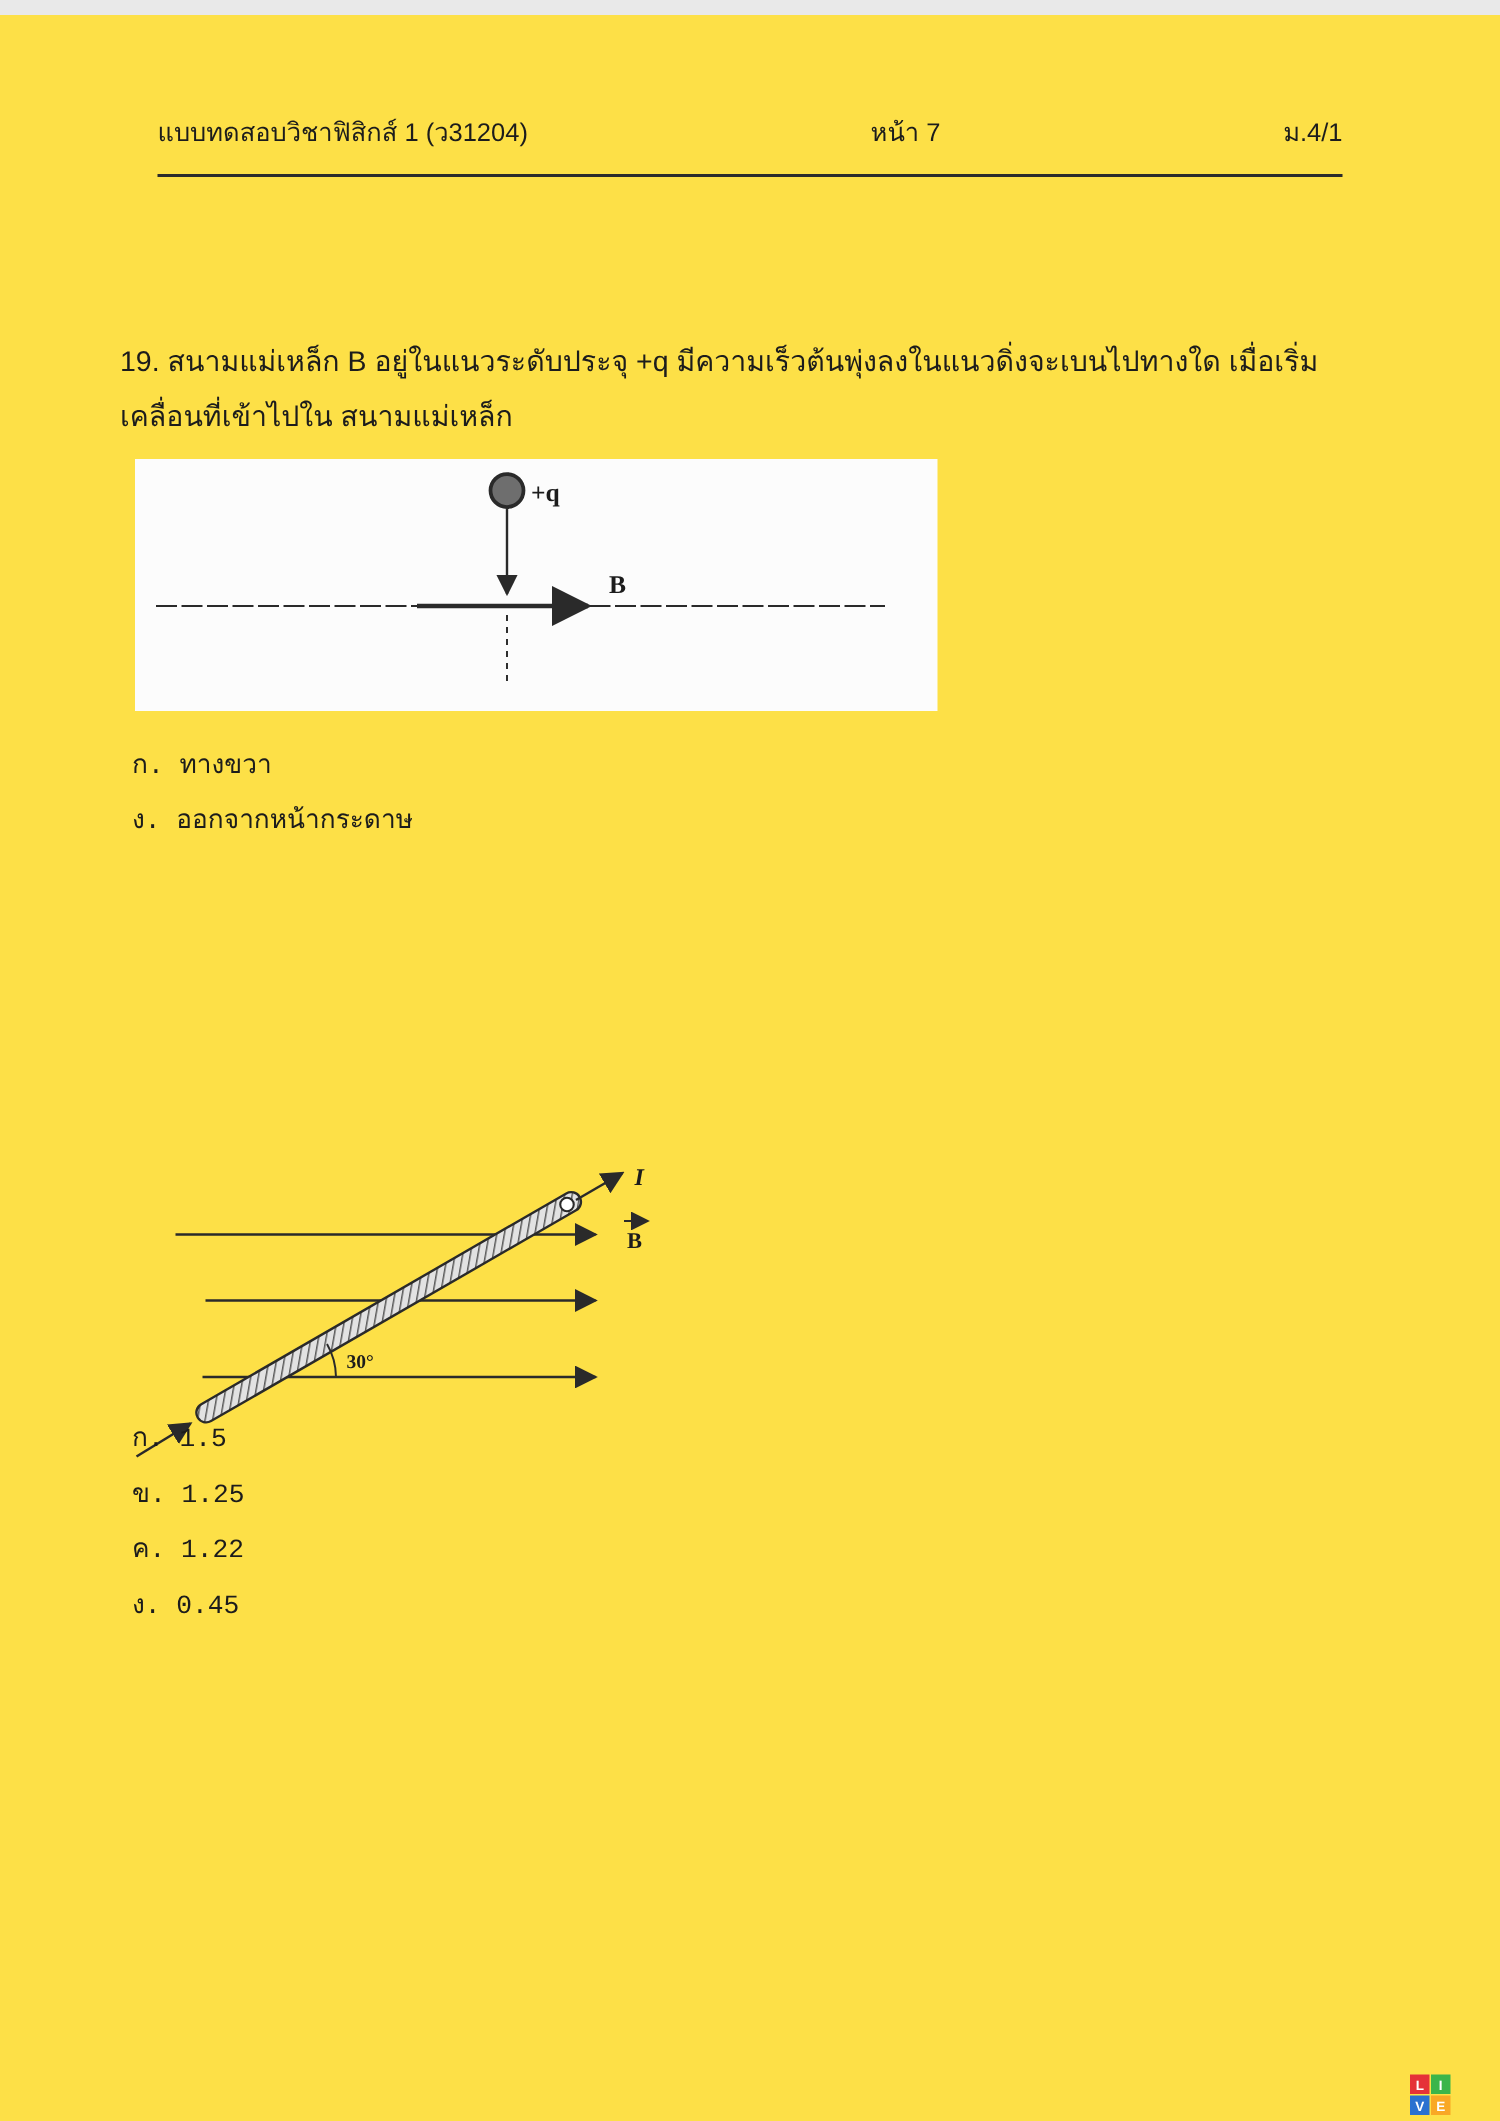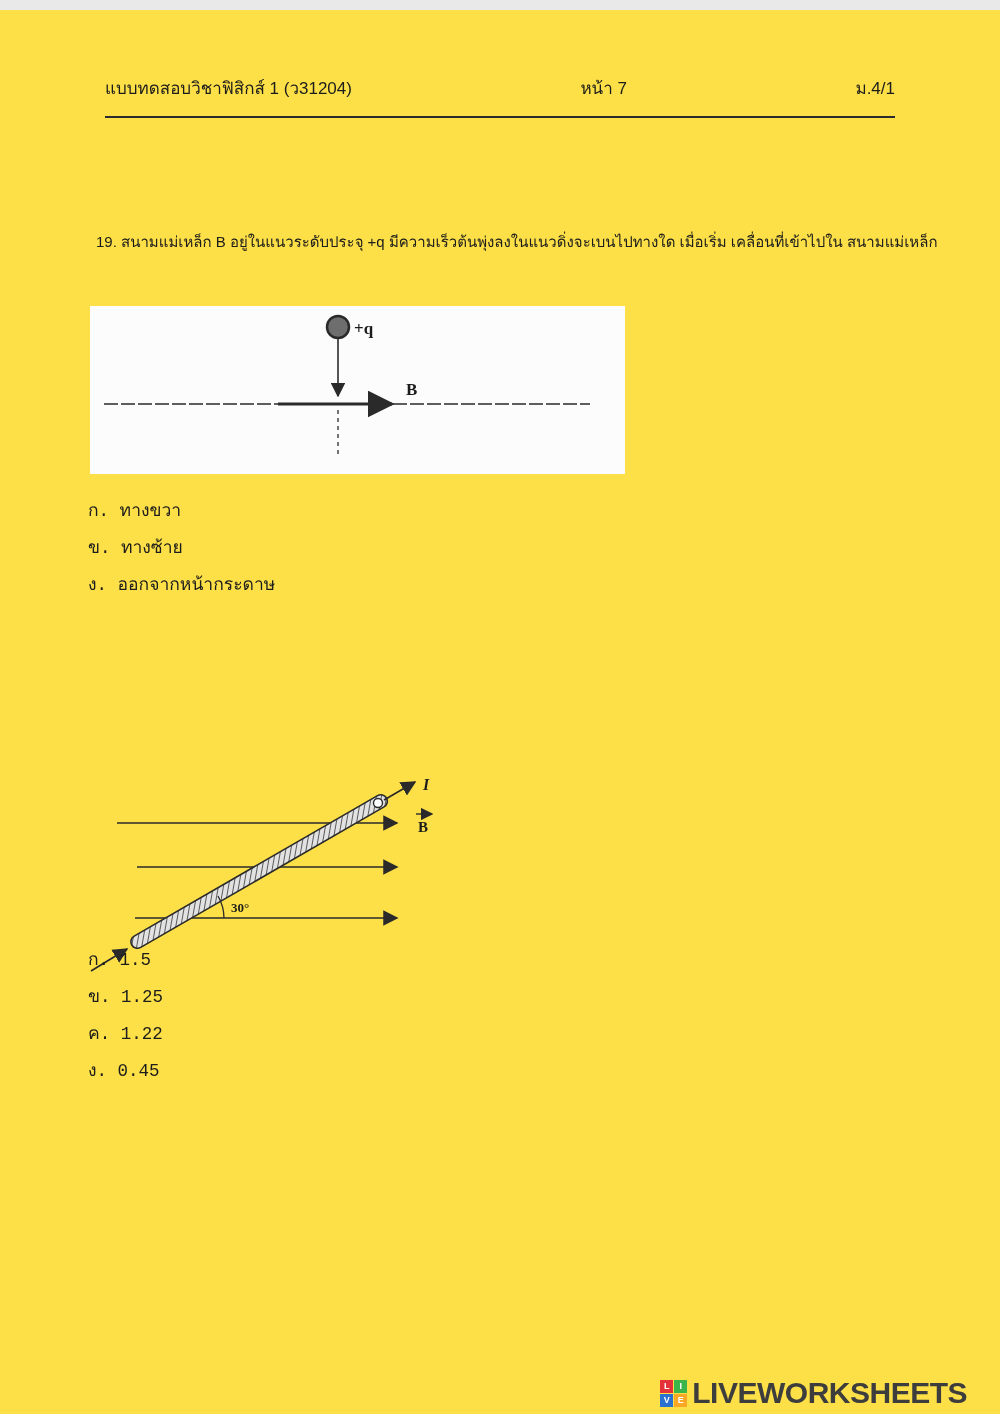--- a/index.html
+++ b/index.html
@@ -18,22 +18,22 @@
     position:absolute; left:105px; top:64px; width:790px;
     display:flex; justify-content:space-between; align-items:baseline;
     font-size:17px;
     padding-bottom:15px;
     border-bottom:2px solid #2b2b2b;
   }
   .header .center { flex:0 0 auto; }
 
   
   .qtext {
-    position:absolute; left:96px; width:848px;
-    font-size:15px; line-height:37px;
+    position:absolute; left:80px; width:848px;
+    font-size:19px; line-height:37px;
     white-space:normal;
   }
   .q19-text { top:213px; }
   .q20-text { top:672px; }
 
   
   .figure { position:absolute; }
   .fig19 { left:90px; top:296px; }
   .fig20 { left:85px; top:760px; }
   .fig19 svg { background:#fcfcfc; }
@@ -110,21 +110,20 @@
       <g stroke="#2a2a2a" fill="none">
         <line x1="14" y1="98" x2="500" y2="98" stroke-width="1.3" stroke-dasharray="14 3"></line>
         <line x1="188" y1="98" x2="302" y2="98" stroke-width="3" marker-end="url(#arrow19)"></line>
       </g>
       <text x="316" y="89" font-size="17" font-weight="bold">B</text>
     </svg>
   </div>
 
   <div class="choices choices-19">
     <span class="choice">ก. ทางขวา</span>
-    <span class="choice">ข. ทางซ้าย</span>
     <span class="choice">ง. ออกจากหน้ากระดาษ</span>
   </div>
 
 
   <div class="figure fig20">
     <svg width="380" height="212" viewBox="0 0 380 212">
       <defs>
         <marker id="arrow20" viewBox="0 0 10 10" refX="9" refY="5" markerWidth="9" markerHeight="9" orient="auto-start-reverse">
           <path d="M0,0 L10,5 L0,10 z" fill="#2a2a2a"></path>
         </marker>
@@ -175,16 +174,15 @@
     <span class="choice">ง. 0.45</span>
   </div>
 
   <div class="footer">
     <div class="logo-grid">
       <div class="logo-cell cell-l">L</div>
       <div class="logo-cell cell-i">I</div>
       <div class="logo-cell cell-v">V</div>
       <div class="logo-cell cell-e">E</div>
     </div>
-    <span class="brand-text">LIVEWORKSHEETS</span>
   </div>
 
 </div>
 
 </body></html>

